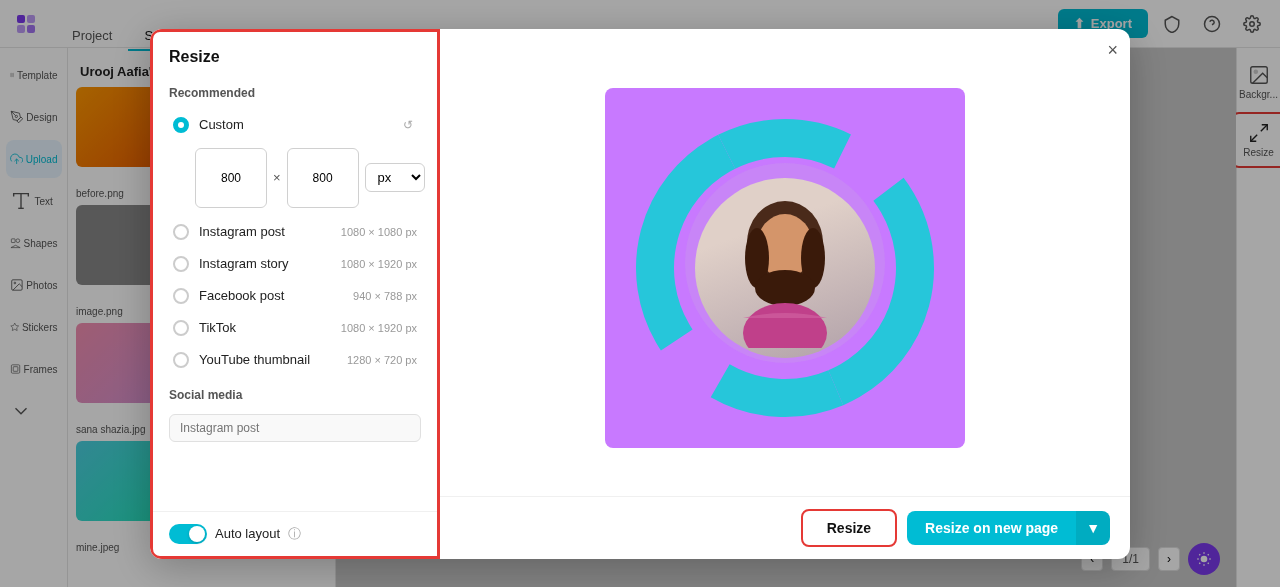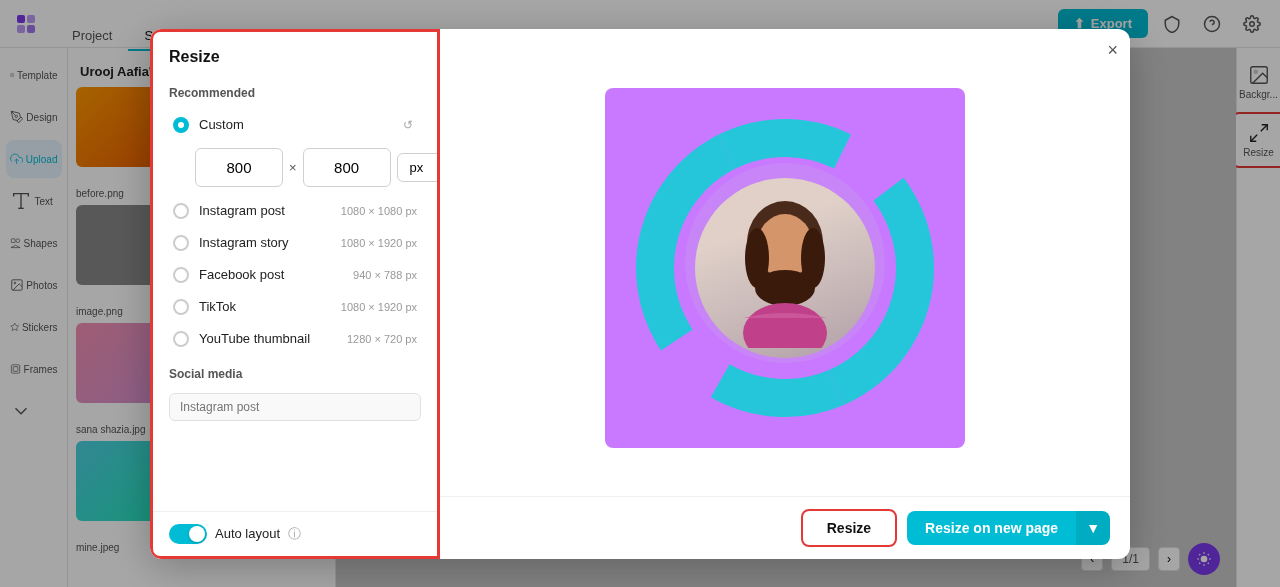--- a/index.html
+++ b/index.html
@@ -243,25 +243,25 @@
     }
 
     
     .custom-inputs {
       display: flex;
       align-items: center;
       gap: 6px;
       margin: 6px 0 8px 26px;
     }
     .size-input {
-      width: 88px;
-      padding: 10px 8px;
+      width: 72px;
+      padding: 22px 8px;
       border: 1px solid #d0d0d0;
       border-radius: 6px;
-      font-size: 15px;
+      font-size: 12px;
       text-align: center;
       outline: none;
     }
     .size-separator {
       font-size: 13px; color: #555;
     }
     .unit-select {
       border: 1px solid #d0d0d0;
       border-radius: 6px;
       padding: 5px 8px;

